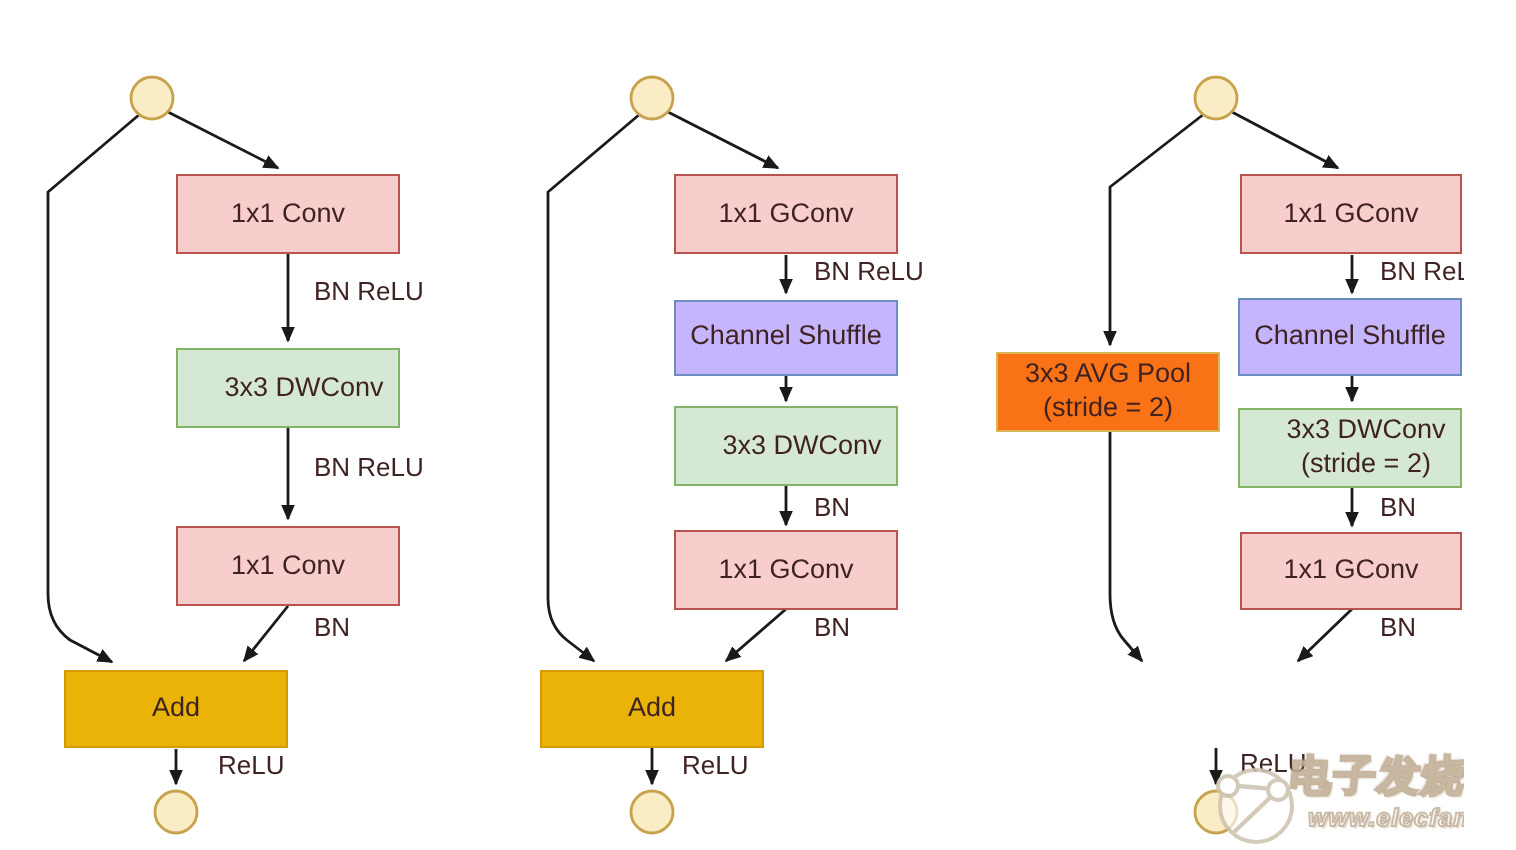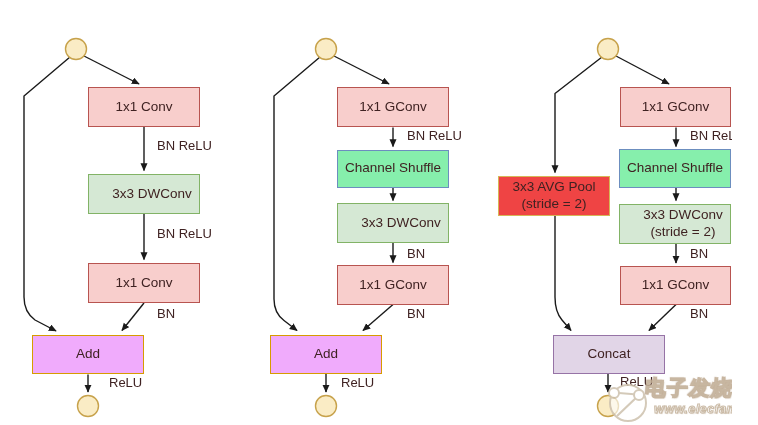--- a/index.html
+++ b/index.html
@@ -9,23 +9,23 @@
   }
   #wires{position:absolute;left:0;top:0;z-index:1;}
   .box{
     position:absolute;box-sizing:border-box;z-index:2;
     display:flex;align-items:center;justify-content:center;text-align:center;
     font-size:13.5px;line-height:1.22;color:#3f2222;white-space:pre-line;
     border:1.2px solid #000;
   }
   .c-conv   {background:#f8cecc;border-color:#b85450;}
   .c-dwconv {background:#d5e8d4;border-color:#82b366;padding-left:16px;}
-  .c-shuffle{background:#86efac;border-color:#6c8ebf;}
-  .c-add    {background:#f0abfc;border-color:#d79b00;}
-  .c-pool   {background:#ef4444;border-color:#d6b656;}
+  .c-shuffle{background:#c4b5fd;border-color:#6c8ebf;}
+  .c-add    {background:#eab308;border-color:#d79b00;}
+  .c-pool   {background:#f97316;border-color:#d6b656;}
   .c-concat {background:#e1d5e7;border-color:#9673a6;}
   .elabel{
     position:absolute;z-index:2;font-size:13px;color:#3f2222;white-space:nowrap;
   }
   #watermark{
     position:absolute;left:595px;top:368px;width:163px;height:57px;z-index:3;
     opacity:.88;pointer-events:none;
   }
   #wm-logo{position:absolute;left:0;top:3px;}
   .wm-brand{
@@ -113,21 +113,20 @@
   <div class="elabel" style="left:407px;top:306px">BN</div>
   <div class="elabel" style="left:341px;top:375px">ReLU</div>
 
   <div class="box c-conv" style="left:620px;top:87px;width:111px;height:40px">1x1 GConv</div>
   <div class="box c-shuffle" style="left:619px;top:148.5px;width:112px;height:39px">Channel Shuffle</div>
   <div class="box c-dwconv" style="left:619px;top:203.5px;width:112px;height:40px">3x3 DWConv
 (stride = 2)</div>
   <div class="box c-conv" style="left:620px;top:266px;width:111px;height:38.5px">1x1 GConv</div>
   <div class="box c-pool" style="left:498px;top:176px;width:112px;height:39.5px">3x3 AVG Pool
 (stride = 2)</div>
-  <div class="box c-concat" style="left:553px;top:334.5px;width:112px;height:39px">Concat</div>
   <div class="elabel" style="left:690px;top:128px">BN ReLU</div>
   <div class="elabel" style="left:690px;top:246px">BN</div>
   <div class="elabel" style="left:690px;top:306px">BN</div>
   <div class="elabel" style="left:620px;top:374px">ReLU</div>
 
   <div id="watermark">
     <svg id="wm-logo" width="66" height="54" viewBox="0 0 66 54">
       <circle cx="33" cy="32" r="18" fill="rgba(255,255,255,0.75)" stroke="#cfc3b0" stroke-width="2"></circle>
       <path d="M 22 45 L 44 24 M 24 22 L 42 23.5" stroke="#cfc3b0" stroke-width="2.2" fill="none"></path>
       <circle cx="19" cy="22" r="5" fill="#ffffff" stroke="#cfc3b0" stroke-width="2"></circle>

